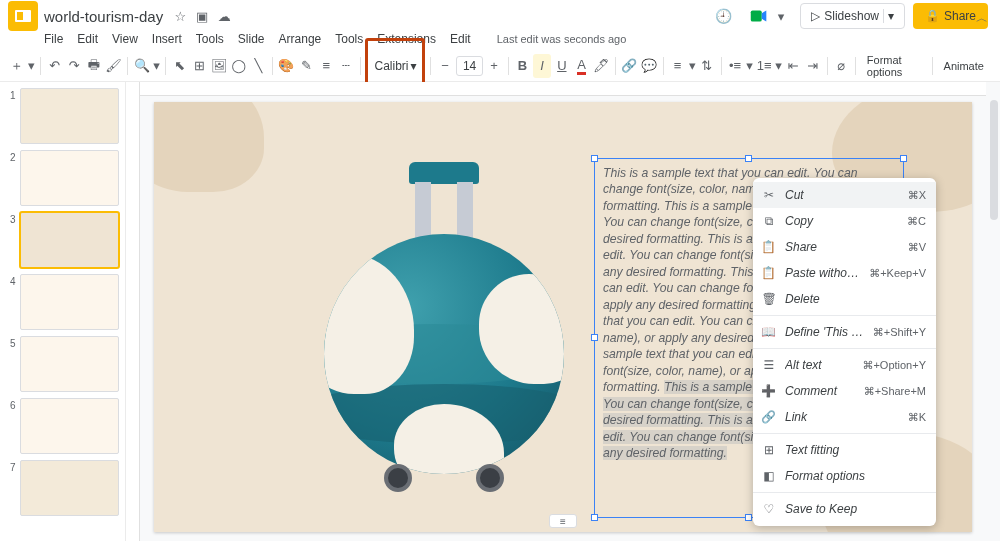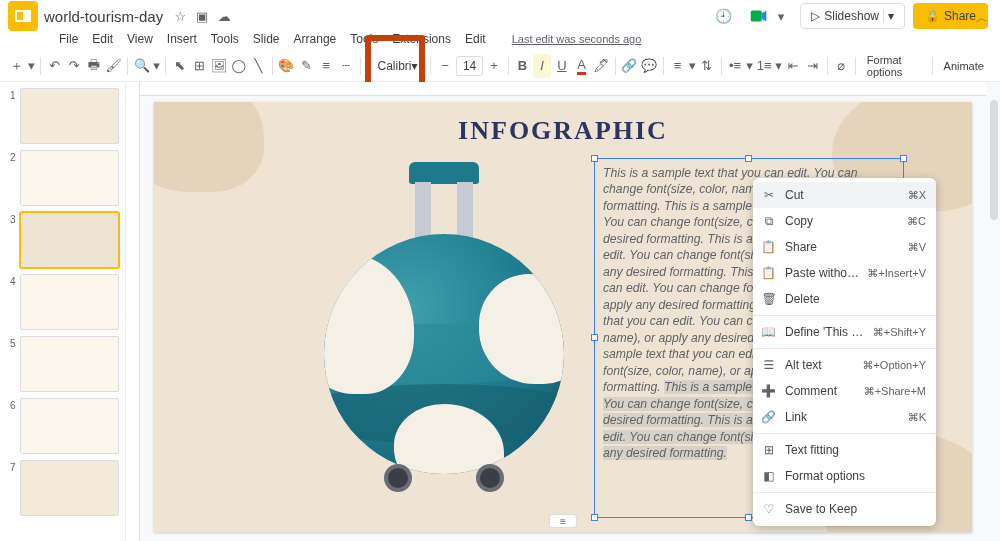--- a/index.html
+++ b/index.html
@@ -13,29 +13,29 @@
   .doc-title { font-size: 15px; color: #3c4043; margin-right: 6px; }
   .title-icon { width: 16px; height: 16px; color: #5f6368; margin: 0 3px; display:flex; align-items:center; justify-content:center; font-size:13px; }
   .header-spacer { flex: 1; }
   .header-right { display: flex; align-items: center; gap: 8px; padding-right: 8px; }
   .hr-icon { width: 26px; height: 26px; border-radius: 50%; display:flex; align-items:center; justify-content:center; font-size:14px; color:#5f6368; }
   .meet-icon { width:28px; height:28px; }
   .slideshow-btn { border:1px solid #dadce0; border-radius:4px; padding:5px 10px; font-size:12px; display:flex; align-items:center; gap:4px; color:#3c4043; background:#fff; }
   .share-btn { background:#fbbc04; border:none; border-radius:4px; padding:6px 12px; font-size:12px; color:#3c4043; font-weight:500; display:flex; align-items:center; gap:4px; }
 
   
-  .menubar { display:flex; align-items:center; padding: 0 8px 0 44px; height: 22px; font-size: 12px; color:#3c4043;margin-left:15px; }
+  .menubar { display:flex; align-items:center; padding: 0 8px 0 44px; height: 22px; font-size: 12px; color:#3c4043; }
   .menubar span { margin-right: 14px; cursor: default; }
-  .last-edit { color:#5f6368; text-decoration: underline; font-size: 11px; padding-left: 12px; }
+  .last-edit { color:#5f6368; font-size: 11px; padding-left: 12px; }
 
   
   .toolbar { display:flex; align-items:center; padding: 4px 8px; height: 32px; border-bottom: 1px solid #ebebeb; gap:2px; }
   .tb-btn { width:24px; height:24px; display:flex; align-items:center; justify-content:center; color:#5f6368; font-size:13px; border-radius:3px; }
   .tb-sep { width:1px; height:18px; background:#e0e0e0; margin:0 3px; }
-  .tb-font { border:6px solid #c2410c; border-radius:3px; padding:18px 6px; font-size:12px; color:#3c4043; min-width:60px; display:flex; align-items:center; justify-content:space-between; }
+  .tb-font { border:3px solid #c2410c; border-radius:3px; padding:18px 6px; font-size:12px; color:#3c4043; min-width:60px; display:flex; align-items:center; justify-content:space-between; }
   .tb-size { border:1px solid #dadce0; border-radius:3px; padding:2px 6px; font-size:12px; color:#3c4043; width:30px; text-align:center; }
   .tb-link { font-size:11px; color:#3c4043; padding:0 6px; }
   .tb-highlight { background:#fef7d6; }
 
   
   .main { display:flex; height: calc(541px - 28px - 22px - 32px); position:relative; }
   .filmstrip { width: 126px; background:#fff; border-right:1px solid #ebebeb; padding:6px; overflow:hidden; }
   .thumb-row { display:flex; align-items:flex-start; margin-bottom:6px; }
   .thumb-num { width:10px; font-size:10px; color:#5f6368; text-align:right; margin-right:4px; margin-top:2px;}
   .thumb { width:104px; height:56px; background:#efe4d3; border:1px solid #dadce0; border-radius:2px; position:relative; overflow:hidden; }
@@ -74,21 +74,21 @@
   .sel-handle { position:absolute; width:7px; height:7px; background:#fff; border:1.5px solid #3b82f6; }
   .sh-tl{top:-4px;left:-4px}.sh-tr{top:-4px;right:-4px}.sh-bl{bottom:-4px;left:-4px}.sh-br{bottom:-4px;right:-4px}
   .sh-tm{top:-4px;left:50%;margin-left:-4px}.sh-bm{bottom:-4px;left:50%;margin-left:-4px}
   .sh-ml{top:50%;left:-4px;margin-top:-4px}.sh-mr{top:50%;right:-4px;margin-top:-4px}
 
   
   .ctx-menu { position:absolute; top:178px; left:753px; width:183px; background:#fff; border-radius:6px; box-shadow:0 2px 10px rgba(0,0,0,0.25); padding:4px 0; z-index:50; font-size:12px; color:#3c4043; }
   .ctx-item { display:flex; align-items:center; padding:5px 10px 5px 8px; gap:8px; cursor:default; }
   .ctx-item.hover { background:#f1f3f4; }
   .ctx-icon { width:16px; height:16px; display:flex; align-items:center; justify-content:center; color:#5f6368; font-size:12px; flex-shrink:0; }
-  .ctx-label { flex:1; white-space:nowrap; overflow:hidden; text-overflow:ellipsis; }
+  .ctx-label { flex:1; white-space:nowrap; overflow:hidden; text-overflow:ellipsis;font-style:italic; }
   .ctx-shortcut { color:#5f6368; font-size:11px; }
   .ctx-sep { height:1px; background:#e8eaed; margin:3px 0; }
 
   .speaker-bar { position:absolute; bottom:4px; left:50%; transform:translateX(-50%); width:28px; height:14px; background:#fff; border:1px solid #dadce0; border-radius:3px; display:flex; align-items:center; justify-content:center; color:#5f6368; font-size:10px; }
   .collapse-chevron { position:absolute; top:6px; right:6px; color:#5f6368; font-size:12px; }
   .scroll-v { position:absolute; top:0; right:0; bottom:0; width:12px; background:#f8f9fa; }
   .scroll-thumb { position:absolute; top:18px; right:2px; width:8px; height:120px; background:#dadce0; border-radius:4px; }
 </style>
 </head>
 <body>
@@ -243,21 +243,20 @@
     <div class="ruler-h"></div>
     <div class="ruler-v"></div>
     <div class="scroll-v">
         <div class="scroll-thumb"></div>
       </div>
 
     <div class="slide">
       <div class="slide-blob1"></div>
       <div class="slide-blob2"></div>
       <div class="slide-blob3"></div>
-      <div class="slide-title">INFOGRAPHIC</div>
 
       <div class="suitcase">
         <div class="handle">
           <div class="handle-bar"></div>
             <div class="handle-tube l"></div>
             <div class="handle-tube r"></div>
         </div>
         <div class="globe">
           <div class="wave w1"></div>
             <div class="wave w2"></div>
@@ -300,21 +299,21 @@
       <div class="ctx-shortcut">⌘C</div>
     </div>
     <div class="ctx-item">
       <div class="ctx-icon">📋</div>
       <div class="ctx-label">Share</div>
       <div class="ctx-shortcut">⌘V</div>
     </div>
     <div class="ctx-item">
       <div class="ctx-icon">📋</div>
       <div class="ctx-label">Paste without formatting</div>
-      <div class="ctx-shortcut">⌘+Insert+V</div>
+      <div class="ctx-shortcut">⌘+Keep+V</div>
     </div>
     <div class="ctx-item">
       <div class="ctx-icon">🗑</div>
       <div class="ctx-label">Delete</div>
       <div class="ctx-shortcut"></div>
     </div>
     <div class="ctx-sep"></div>
     <div class="ctx-item">
       <div class="ctx-icon">📖</div>
       <div class="ctx-label">Define 'This is a sample te...'</div>

